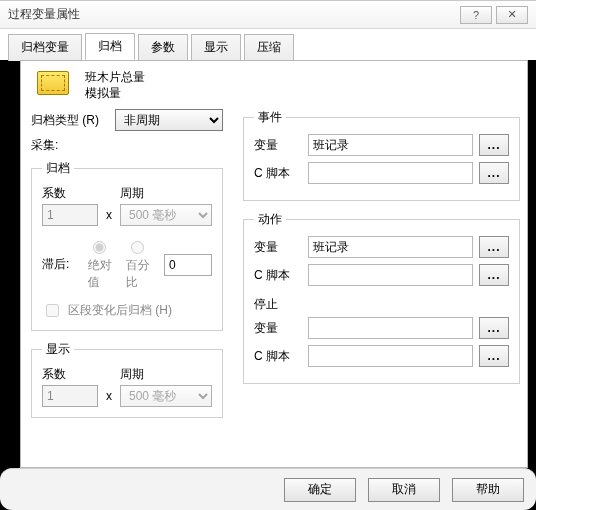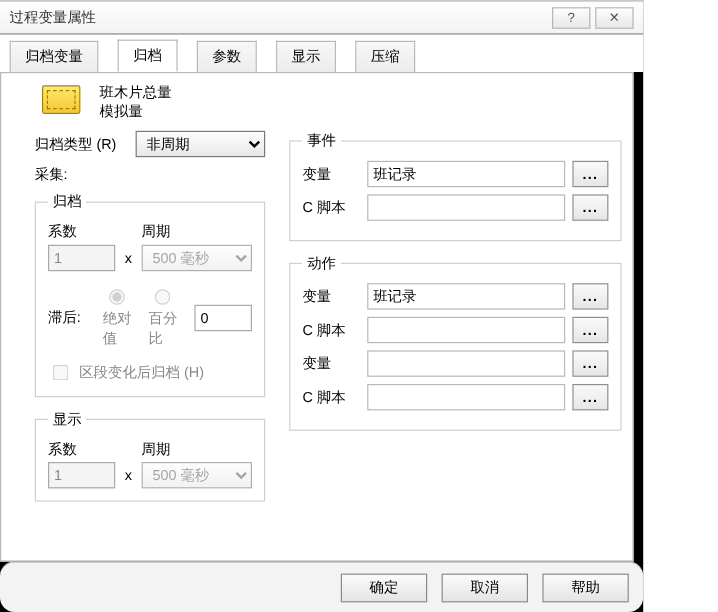--- a/index.html
+++ b/index.html
@@ -31,45 +31,45 @@
     width: 32px; height: 18px;
     border: 1px solid #b5b5b5;
     margin-left: 4px;
     display: flex; align-items: center; justify-content: center;
     color: #555; font-size: 11px;
     background: linear-gradient(#fefefe, #e8e8e8);
   }
   .tabs {
     display: flex;
     padding: 4px 26px 0 8px;
-    gap: 17px;
+    gap: 4px;
     background: #fff;
   }
   .tab {
     padding: 4px 12px;
     border: 1px solid #b8b8b8;
     border-bottom: none;
     background: linear-gradient(#f7f7f7, #ececec);
     margin-right: -1px;
     position: relative;
     top: 1px;
     cursor: default;
   }
   .tab.active {
     background: #fff;
     border-bottom: 1px solid #fff;
     top: 0;
     z-index: 2;
   }
   .tabpanel {
     flex: 1;
-    margin: 0 8px 0 0;
+    margin: 0 8px 0 20px;
     border: 1px solid #b8b8b8;
     background: #fff;
-    padding: 8px 10px 10px 28px;
+    padding: 8px 10px 10px 10px;
     position: relative;
     overflow: hidden;
   }
   .hdr { display: flex; gap: 16px; align-items: flex-start; margin-bottom: 8px; }
   .icon-box {
     width: 32px; height: 24px;
     border: 1px solid #a08000;
     background: linear-gradient(#ffe96b, #f3c736);
     border-radius: 2px;
     position: relative;
@@ -288,20 +288,21 @@
               </div>
           </div>
           <div class="rt-row">
             <span class="rlbl">C 脚本</span>
             <input class="txt" style="">
             <div class="dots-btn">
                 <span>...</span>
               </div>
           </div>
 
+          <div class="sub-head" style="margin-top:10px">停止</div>
           <div class="rt-row">
             <span class="rlbl">变量</span>
             <input class="txt" style="">
             <div class="dots-btn">
                 <span>...</span>
               </div>
           </div>
           <div class="rt-row">
             <span class="rlbl">C 脚本</span>
             <input class="txt" style="">

